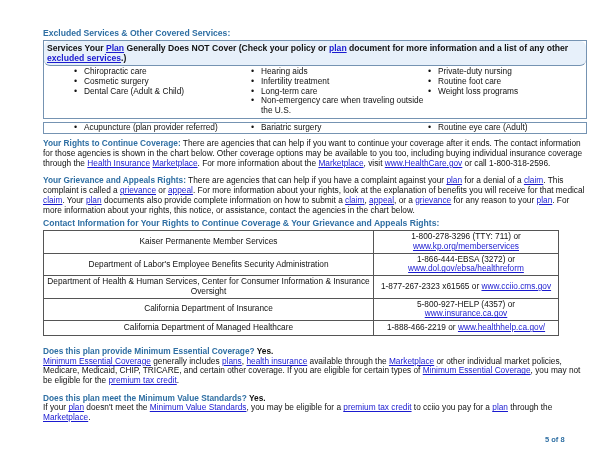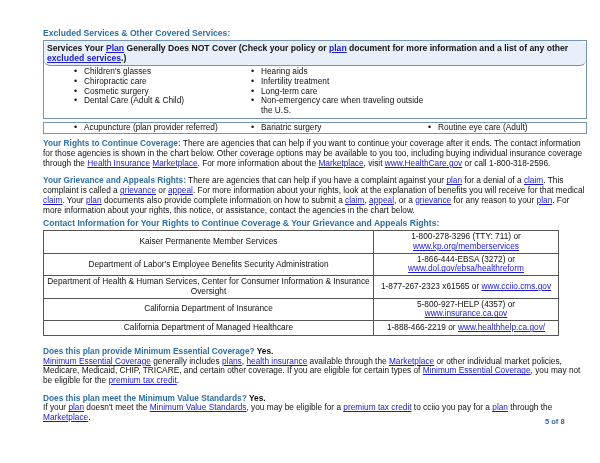--- a/index.html
+++ b/index.html
@@ -17,48 +17,54 @@
   .col li { position:relative; padding-left:10px; }
   .col li::before { content:"•"; position:absolute; left:0; top:-1px; font-size:9px; }
   .col1 { width:207px; flex:none; }
   .col2 { width:177px; flex:none; }
   .col2 ul, .col3 ul { padding-left:0; }
   p { margin:0 0 8px 0; }
   table.contacts { border-collapse:collapse; width:516px; margin:2px 0 11px 0;text-align:center; }
   table.contacts td { border:1px solid #555; padding:1px 3px; height:12px; font-size:8.3px; }
   table.contacts td.c1 { width:323px; }
   .yes { color:#111; font-weight:bold; }
-  .pageno { position:absolute; left:545px; top:418px; color:#2f6fa3; font-size:7.5px; font-weight:bold; }
+  .pageno { position:absolute; left:545px; top:436px; color:#2f6fa3; font-size:7.5px; font-weight:bold; }
 </style>
 </head>
 <body>
 
 <div class="page">
 
   <div class="sec-title">Excluded Services &amp; Other Covered Services:</div>
 
   <div class="box">
     <div class="box-head">
       <span>Services Your </span><a class="lnk">Plan</a><span> Generally Does NOT Cover (Check your policy or </span><a class="lnk">plan</a><span> document for more information and a list of any other </span><a class="lnk">excluded services</a><span>.)</span>
     </div>
     <div class="box-body">
       <div class="col col1">
         <ul>
-          <li>Children's glasses</li>
           <li>Chiropractic care</li>
           <li>Cosmetic surgery</li>
           <li>Dental Care (Adult &amp; Child)</li>
         </ul>
       </div>
       <div class="col col2">
         <ul>
           <li>Hearing aids</li>
           <li>Infertility treatment</li>
           <li>Long-term care</li>
           <li>Non-emergency care when traveling outside the U.S.</li>
+        </ul>
+      </div>
+      <div class="col col3">
+        <ul>
+          <li>Private-duty nursing</li>
+          <li>Routine foot care</li>
+          <li>Weight loss programs</li>
         </ul>
       </div>
     </div>
   </div>
 
   <div class="box" style="margin-bottom:5px;">
     <div class="box-body" style="padding:0 0 1px 0;">
       <div class="col col1">
           <ul>
             <li>Acupuncture (plan provider referred)</li>

